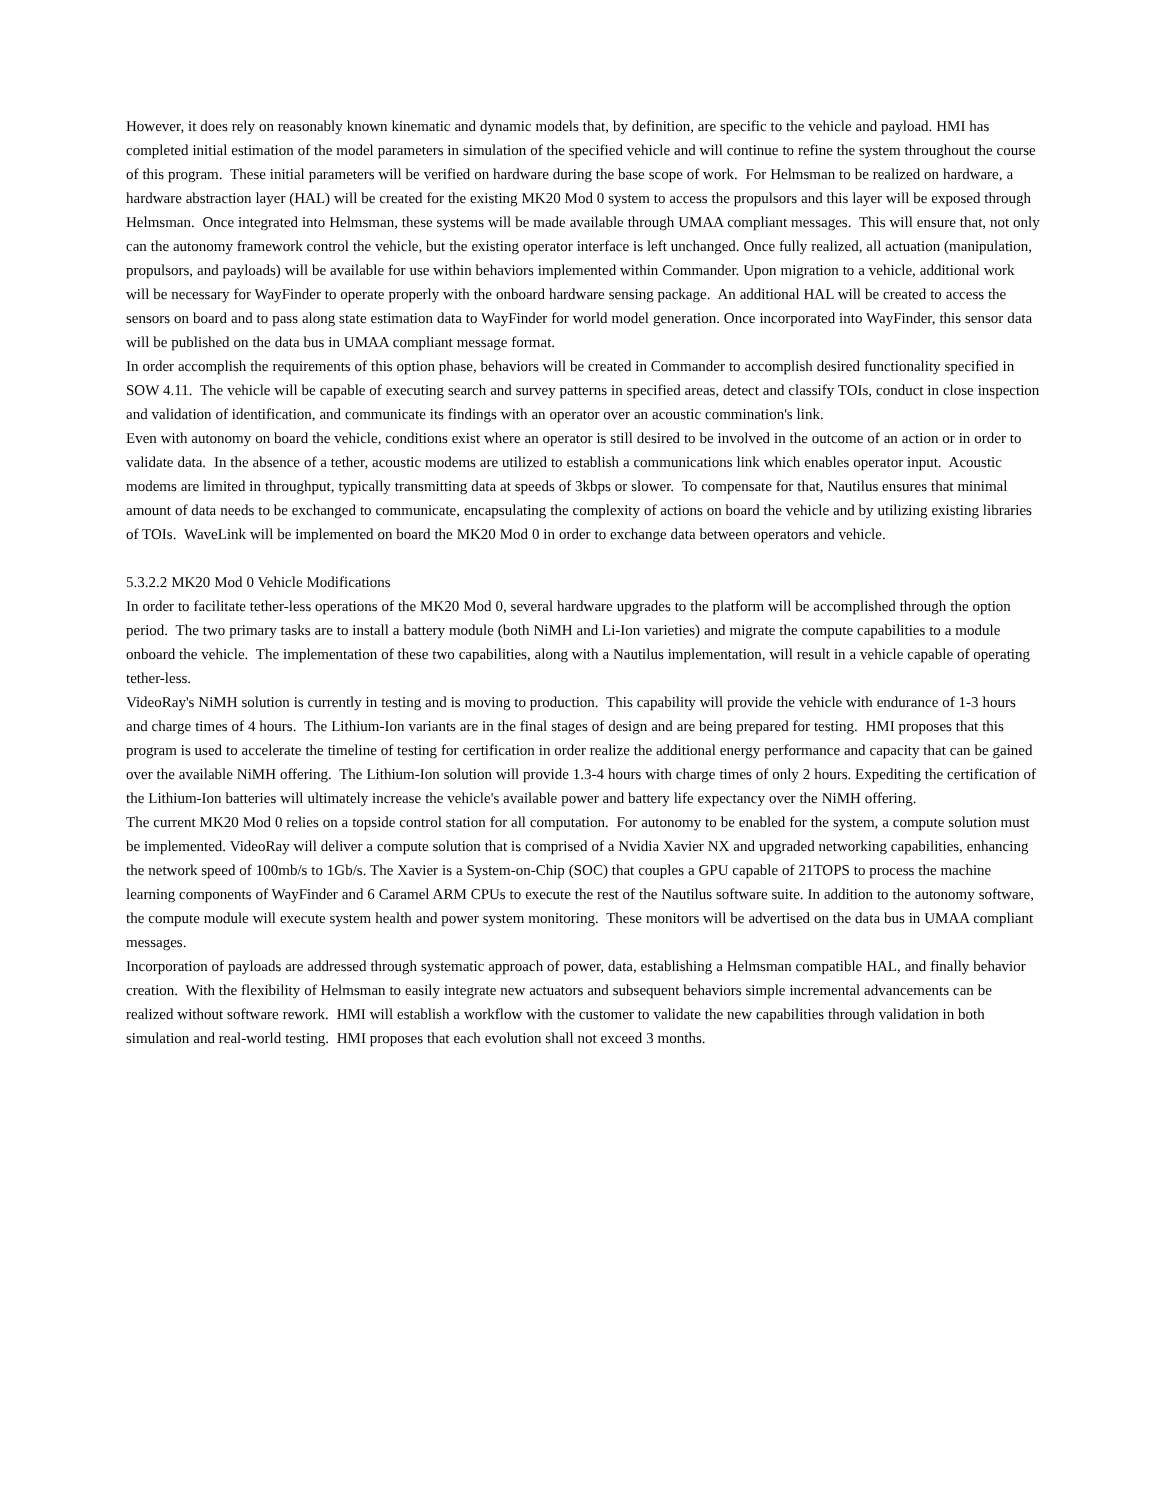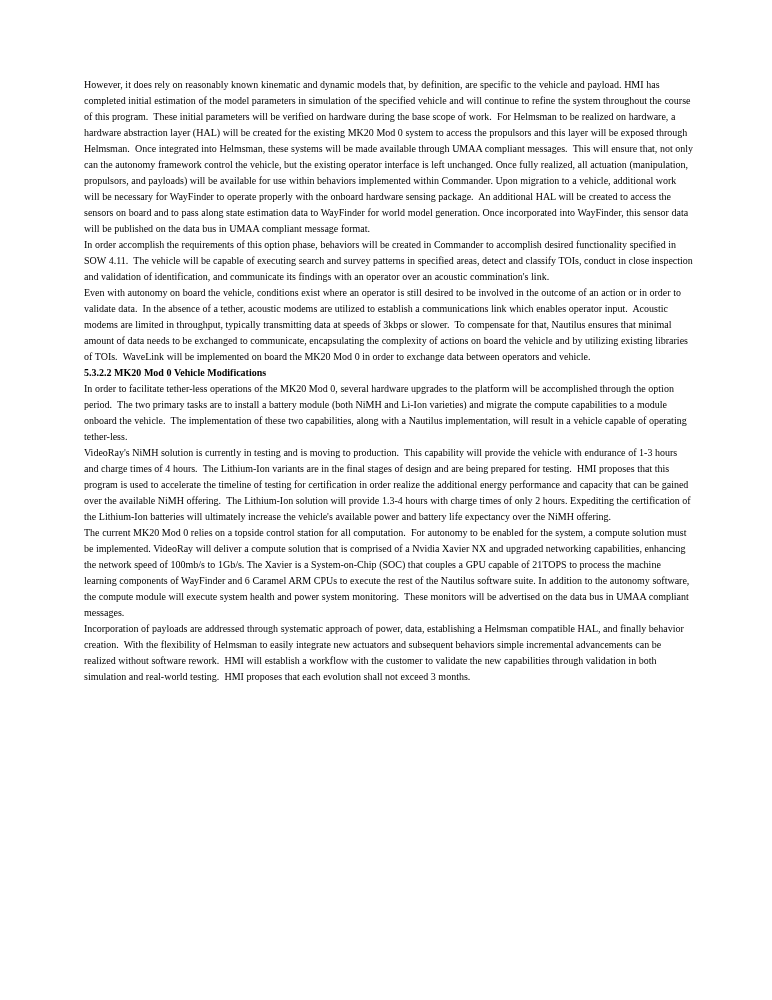--- a/index.html
+++ b/index.html
@@ -25,22 +25,21 @@
     color: #000000;
     text-align: left;
   }
   .doc-body p {
     margin: 0;
     padding: 0;
     white-space: pre-wrap;
     word-spacing: 0.01em;
   }
   .doc-body p.heading {
-    margin-top: 0; 
-    font-weight: bold;
+    margin-top: 16px; 
   }
 </style>
 </head>
 <body>
 
 <div class="page">
   <div class="doc-body">
     <p>However, it does rely on reasonably known kinematic and dynamic models that, by definition, are specific to the vehicle and payload. HMI has completed initial estimation of the model parameters in simulation of the specified vehicle and will continue to refine the system throughout the course of this program.  These initial parameters will be verified on hardware during the base scope of work.  For Helmsman to be realized on hardware, a hardware abstraction layer (HAL) will be created for the existing MK20 Mod 0 system to access the propulsors and this layer will be exposed through Helmsman.  Once integrated into Helmsman, these systems will be made available through UMAA compliant messages.  This will ensure that, not only can the autonomy framework control the vehicle, but the existing operator interface is left unchanged. Once fully realized, all actuation (manipulation, propulsors, and payloads) will be available for use within behaviors implemented within Commander. Upon migration to a vehicle, additional work will be necessary for WayFinder to operate properly with the onboard hardware sensing package.  An additional HAL will be created to access the sensors on board and to pass along state estimation data to WayFinder for world model generation. Once incorporated into WayFinder, this sensor data will be published on the data bus in UMAA compliant message format.</p>
     <p>In order accomplish the requirements of this option phase, behaviors will be created in Commander to accomplish desired functionality specified in SOW 4.11.  The vehicle will be capable of executing search and survey patterns in specified areas, detect and classify TOIs, conduct in close inspection and validation of identification, and communicate its findings with an operator over an acoustic commination's link.</p>
     <p>Even with autonomy on board the vehicle, conditions exist where an operator is still desired to be involved in the outcome of an action or in order to validate data.  In the absence of a tether, acoustic modems are utilized to establish a communications link which enables operator input.  Acoustic modems are limited in throughput, typically transmitting data at speeds of 3kbps or slower.  To compensate for that, Nautilus ensures that minimal amount of data needs to be exchanged to communicate, encapsulating the complexity of actions on board the vehicle and by utilizing existing libraries of TOIs.  WaveLink will be implemented on board the MK20 Mod 0 in order to exchange data between operators and vehicle.</p>

